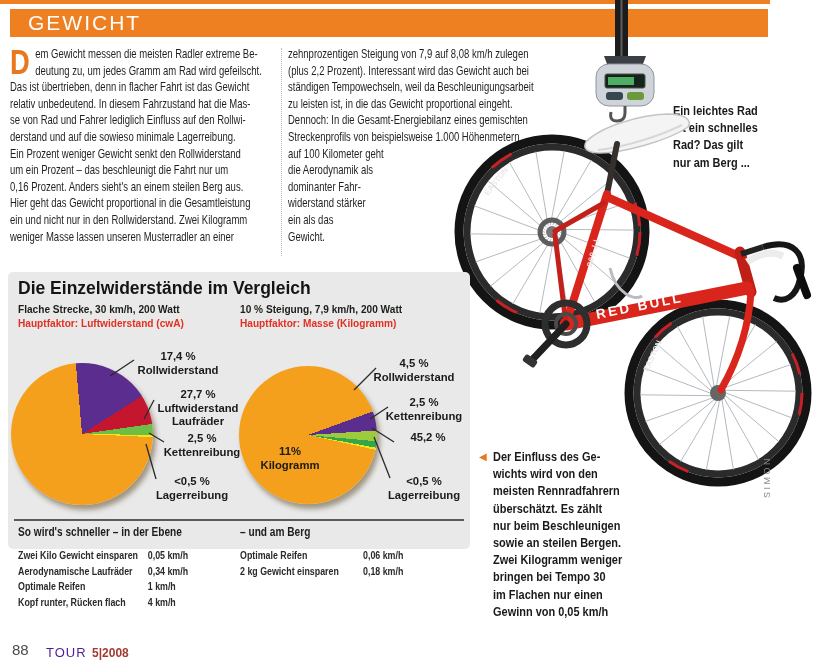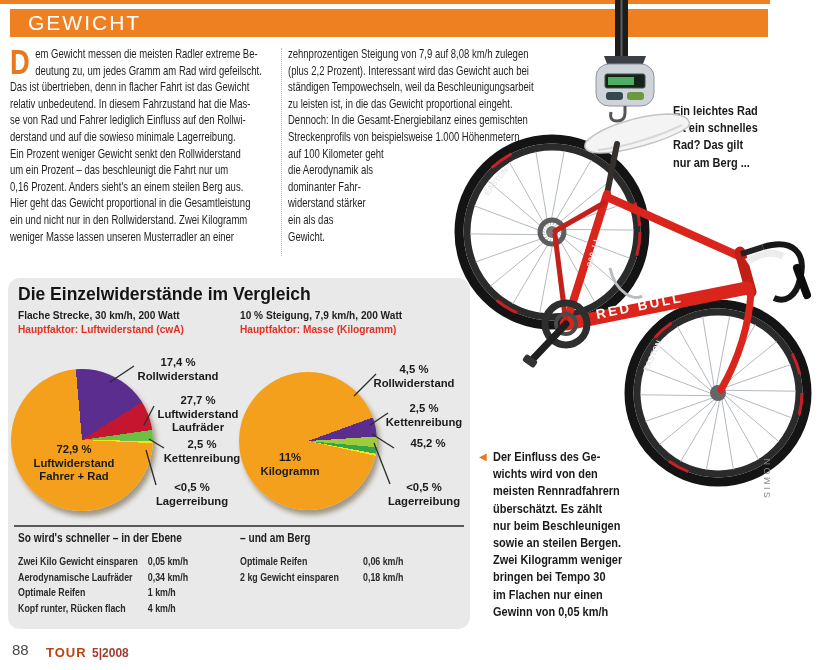--- a/index.html
+++ b/index.html
@@ -21,42 +21,42 @@
   .colsep{left:281px;top:48px;height:208px;width:0;border-left:1px dotted #bcbcbc;}
   
   .boldnote{font-weight:bold;font-size:12.2px;line-height:17.2px;transform:scaleX(0.9);
             transform-origin:0 0;color:#1a1a1a;}
   .pullquote{left:673px;top:103px;width:160px;}
   .sidenote{left:493px;top:449px;width:170px;}
   .sidemarker{left:479px;top:451px;color:#E8781E;font-size:10px;}
   .credit{left:762px;top:456px;writing-mode:vertical-rl;transform:rotate(180deg);
           color:#8a8a8a;font-size:9px;letter-spacing:2.5px;}
   
-  .infobox{left:8px;top:272px;width:462px;height:351px;background:#E9E9E9;border-radius:12px;margin-top:6px;}
+  .infobox{left:8px;top:272px;width:462px;height:277px;background:#E9E9E9;border-radius:5px;}
   .ibtitle{left:10px;top:6px;font-weight:bold;font-size:17.5px;color:#141414;}
   .sub{font-weight:bold;font-size:11.5px;line-height:14px;transform:scaleX(0.88);
        transform-origin:0 0;width:260px;white-space:nowrap;}
   .subL{left:10px;top:30px;}
   .subR{left:232px;top:30px;}
   .sub .factor{color:#E03123;}
   .pie{border-radius:50%;box-shadow:3px 5px 5px rgba(70,50,10,0.45);}
   .pieL{left:3px;top:91px;width:142px;height:142px;}
   .pieR{left:231px;top:94px;width:138px;height:138px;}
   .plabel{font-weight:bold;font-size:11.3px;line-height:13.5px;text-align:center;color:#1a1a1a;}
   .leader{left:0;top:0;pointer-events:none;}
   .rule{left:6px;top:247px;width:450px;height:2px;background:#5a5a5a;}
   .tbl{transform:scaleX(0.75);transform-origin:0 0;width:310px;}
   .tblL{left:10px;top:252px;}
   .tblR{left:232px;top:252px;}
   .thead{font-weight:bold;font-size:13.5px;margin-bottom:9px;white-space:nowrap;}
   .trow{display:flex;font-weight:bold;font-size:11.8px;line-height:15.5px;color:#2a2a2a;white-space:nowrap;}
   .tblL .tlabel{width:173px;} .tblR .tlabel{width:164px;}
   
   .pageno{left:12px;top:641px;font-size:15px;color:#4a4a4a;}
-  .mag{left:46px;top:645px;font-weight:bold;font-size:13px;letter-spacing:1px;color:#c2410c;}
+  .mag{left:46px;top:645px;font-weight:normal;font-size:13px;letter-spacing:1px;color:#4c1d95;}
   .issue{left:92px;top:646px;font-weight:bold;font-size:12px;color:#A03C32;}
   svg text{font-family:"Liberation Sans",sans-serif;}
 </style>
 </head>
 <body>
 
 <div class="abs topline"></div>
 <div class="abs hbar"></div>
 <div class="abs htitle">GEWICHT</div>
 
@@ -241,24 +241,20 @@
       <line x1="146" y1="128" x2="136" y2="147"></line>
       <line x1="156" y1="170" x2="141" y2="161"></line>
       <line x1="148" y1="207" x2="138" y2="172"></line>
       <line x1="368" y1="96" x2="346" y2="118"></line>
       <line x1="380" y1="135" x2="362" y2="147"></line>
       <line x1="386" y1="170" x2="364" y2="156"></line>
       <line x1="382" y1="206" x2="366" y2="165"></line>
     </g>
   </svg>
 
-  <div class="abs plabel" style="left:10px;top:165px;width:112px;">
-    <div>72,9 %</div>
-    <div>Luftwiderstand Fahrer + Rad</div>
-  </div>
   <div class="abs plabel" style="left:118px;top:78px;width:104px;">
     <div>17,4 %</div>
     <div>Rollwiderstand</div>
   </div>
   <div class="abs plabel" style="left:138px;top:116px;width:104px;">
     <div>27,7 %</div>
     <div>Luftwiderstand Laufräder</div>
   </div>
   <div class="abs plabel" style="left:142px;top:160px;width:104px;">
     <div>2,5 %</div>

